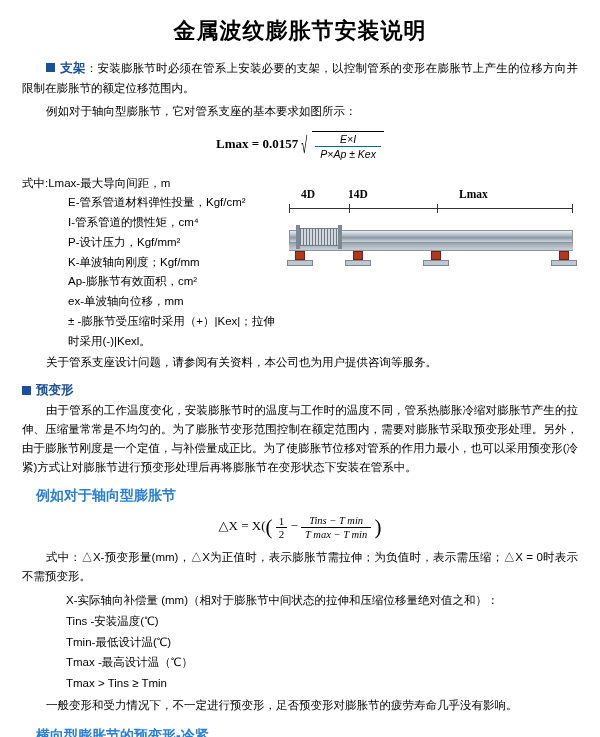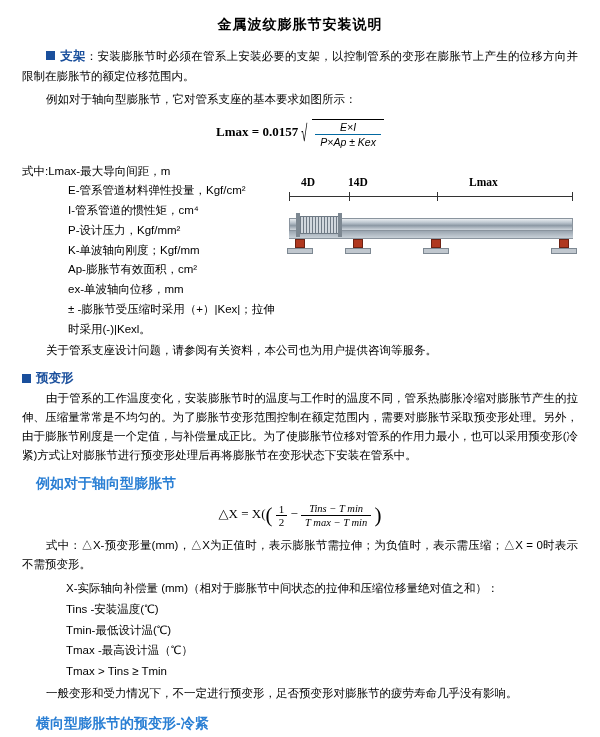--- a/index.html
+++ b/index.html
@@ -18,21 +18,21 @@
   }
   .page {
     width: 600px;
     height: 737px;
     position: relative;
     box-sizing: border-box;
     padding: 10px 22px 0 22px;
   }
   .doc-title {
     text-align: center;
-    font-size: 14px;
+    font-size: 22px;
     font-weight: bold;
     letter-spacing: 1px;
     margin: 6px 0 12px 0;
     font-family: "DejaVu Sans", "Liberation Sans", sans-serif;
   }
   .para {
     font-size: 11.5px;
     line-height: 1.65;
     text-align: justify;
     margin: 0 0 4px 0;
@@ -336,21 +336,21 @@
       <div class="legend-line legend-pad">Ap-膨胀节有效面积，cm²</div>
       <div class="legend-line legend-pad">ex-单波轴向位移，mm</div>
       <div class="legend-line legend-pad">± -膨胀节受压缩时采用（+）|Kex|；拉伸时采用(-)|Kexl。</div>
     </div>
 
     <div class="col-right">
       <div class="diagram">
         <div class="dim-row">
           <span class="dim-lbl" style="left:24px;">4D</span>
           <span class="dim-lbl" style="left:71px;">14D</span>
-          <span class="dim-lbl" style="left:192px;">Lmax</span>
+          <span class="dim-lbl" style="left:182px;">Lmax</span>
           <span class="dim-ticks">
             <span class="tick" style="left:2px;"></span>
             <span class="tick" style="left:62px;"></span>
             <span class="tick" style="left:150px;"></span>
             <span class="tick" style="right:0px;"></span>
             <span class="dim-line" style="left:2px; width:60px;"></span>
             <span class="dim-line" style="left:62px; width:88px;"></span>
             <span class="dim-line" style="left:150px; right:0;"></span>
           </span>
         </div>

